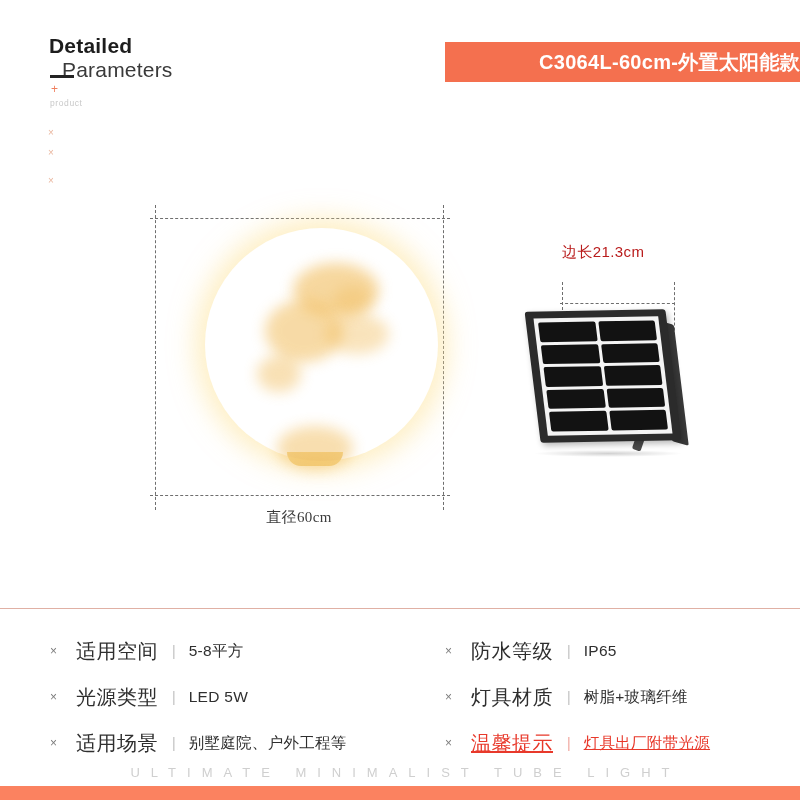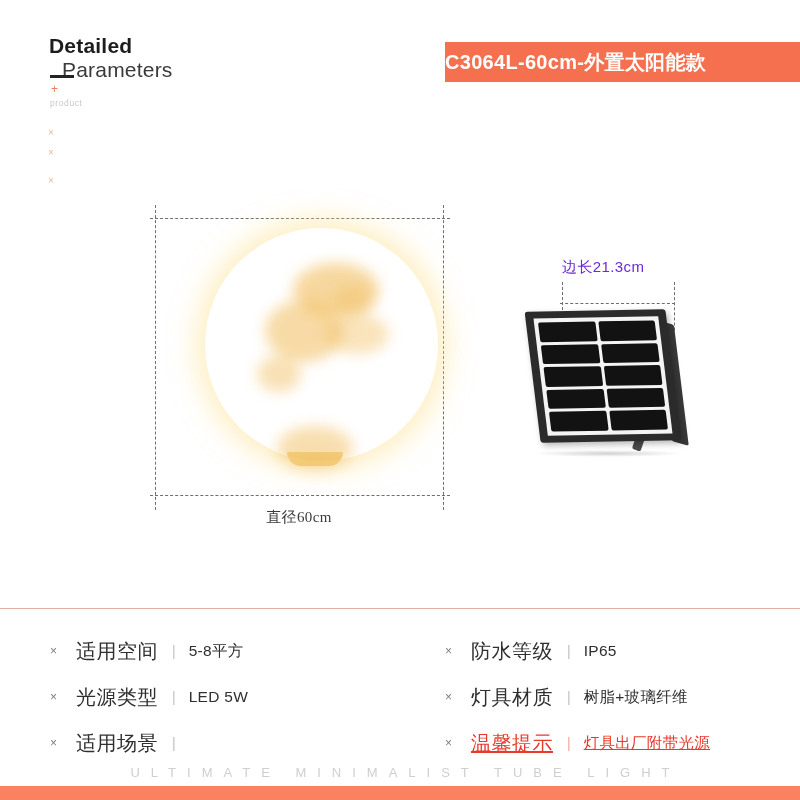--- a/index.html
+++ b/index.html
@@ -21,21 +21,21 @@
 
   
   .xmark{position:absolute;font-size:10px;color:#eab79f;line-height:1;}
   .xm1{left:48px;top:128px;}
   .xm2{left:48px;top:148px;}
   .xm3{left:48px;top:176px;}
 
   
   .banner{
     position:absolute;left:445px;top:42px;right:0;height:40px;
-    background:#f4704f;display:flex;align-items:center;justify-content:flex-start;
+    background:#f4704f;display:flex;align-items:center;justify-content:flex-end;
   }
   .banner-text{
     font-size:20px;font-weight:bold;color:#ffffff;letter-spacing:.3px;white-space:nowrap;
   }
 
   
   .moon-wrap{position:absolute;left:155px;top:210px;width:288px;height:285px;}
   .moon{
     position:absolute;left:50px;top:18px;width:233px;height:233px;border-radius:50%;
     background:
@@ -89,21 +89,21 @@
   .sp-leg2{
     position:absolute;left:104px;top:118px;width:46px;height:7px;background:#3f3f3f;
     transform:rotate(16deg);border-radius:2px;
   }
   .sp-shadow{position:absolute;left:8px;top:150px;width:150px;height:7px;
     background:radial-gradient(ellipse at center, rgba(0,0,0,.18), rgba(0,0,0,0) 70%);}
 
   .s-top{left:560px;top:303px;width:115px;}
   .s-l{left:562px;top:282px;height:28px;}
   .s-r{left:674px;top:282px;height:84px;}
-  .s-caption{position:absolute;left:562px;top:258px;font-size:15px;color:#6d28d9;letter-spacing:.4px;}
+  .s-caption{position:absolute;left:562px;top:243px;font-size:15px;color:#b91c1c;letter-spacing:.4px;}
 
   
   .divider{position:absolute;left:0;right:0;top:608px;height:1px;background:#e0b0a4;}
 
   
   .specs{position:absolute;left:0;top:628px;width:800px;}
   .spec-col{position:absolute;top:0;}
   .spec-left{left:50px;}
   .spec-right{left:445px;}
   .spec-row{display:flex;align-items:center;height:46px;}
@@ -201,20 +201,21 @@
       <div class="spec-row">
         <span class="sp-x">×</span>
         <span class="sp-key">光源类型</span>
         <span class="sp-bar">|</span>
         <span class="sp-val">LED 5W</span>
       </div>
       <div class="spec-row">
         <span class="sp-x">×</span>
         <span class="sp-key">适用场景</span>
         <span class="sp-bar">|</span>
+        <span class="sp-val">别墅庭院、户外工程等</span>
       </div>
     </div>
 
     <div class="spec-col spec-right">
       <div class="spec-row">
         <span class="sp-x">×</span>
         <span class="sp-key">防水等级</span>
         <span class="sp-bar">|</span>
         <span class="sp-val">IP65</span>
       </div>

